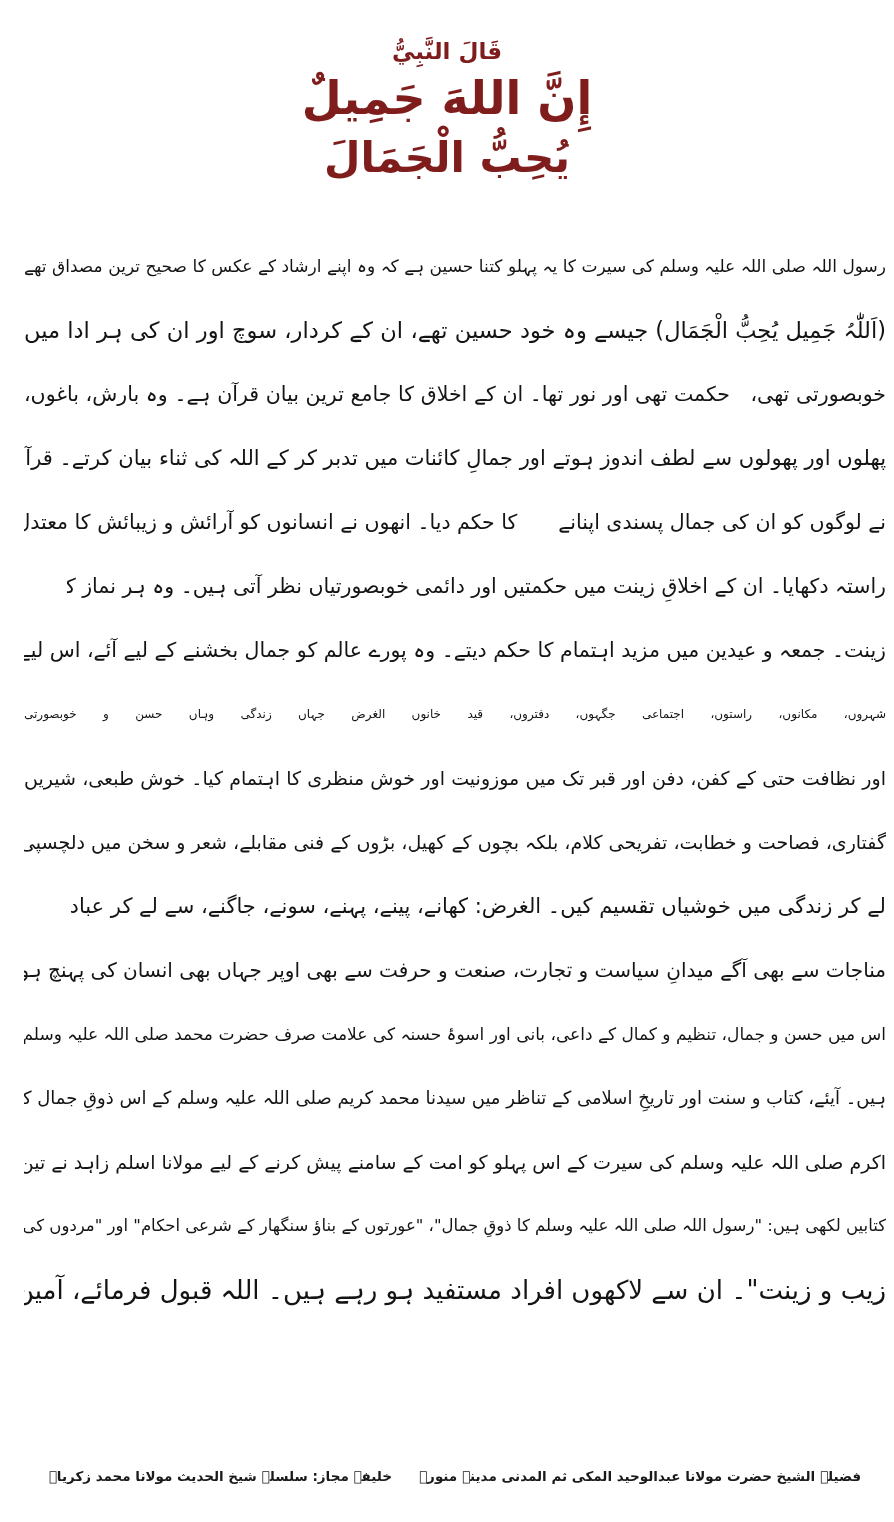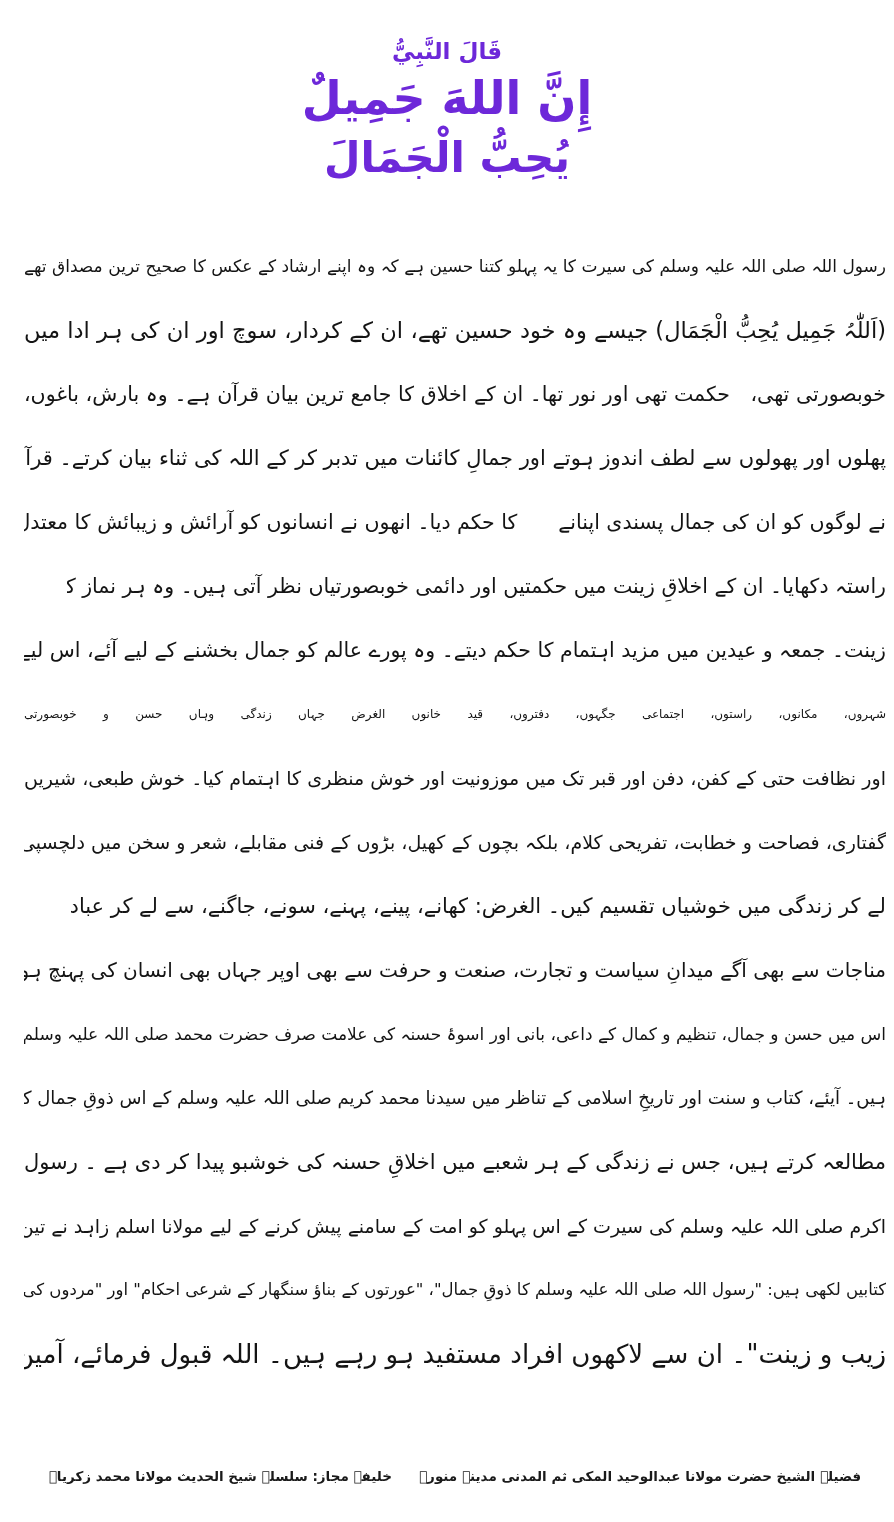--- a/index.html
+++ b/index.html
@@ -7,21 +7,21 @@
     width:894px;height:1522px;
     background:#ffffff;color:#141414;
     font-family:"DejaVu Sans",sans-serif;
     position:relative;overflow:hidden;
   }
   .page{position:absolute;inset:0;}
   
   .callig{
     position:absolute;top:8px;left:0;right:0;
     display:flex;flex-direction:column;align-items:center;justify-content:center;
-    text-align:center;direction:rtl;font-weight:bold;color:#6d28d9;
+    text-align:center;direction:rtl;font-weight:bold;color:#7f1d1d;
     height:205px;
   }
   .callig .attr{font-size:23px;line-height:32px;letter-spacing:1px;}
   .callig .main1{font-size:46px;line-height:62px;}
   .callig .main2{font-size:42px;line-height:58px;}
   
   .article{
     position:absolute;top:234px;left:24px;right:8px;
     direction:rtl;
   }
@@ -59,21 +59,20 @@
     <div class="line fit" style="font-size: 20.5px;">نے لوگوں کو ان کی جمال پسندی اپنانے  کا حکم دیا۔ انھوں نے انسانوں کو آرائش و زیبائش کا معتدل</div>
     <div class="line fit" style="font-size: 20.5px; margin-left: 43px;">راستہ دکھایا۔ ان کے اخلاقِ زینت میں حکمتیں اور دائمی خوبصورتیاں نظر آتی ہیں۔ وہ ہر نماز کے وقت</div>
     <div class="line fit" style="font-size: 20.5px;">زینت۔ جمعہ و عیدین میں مزید اہتمام کا حکم دیتے۔ وہ پورے عالم کو جمال بخشنے کے لیے آئے، اس لیے</div>
     <div class="line fit" style="font-size: 12px;">شہروں، مکانوں، راستوں، اجتماعی جگہوں، دفتروں، قید خانوں الغرض جہاں زندگی وہاں حسن و خوبصورتی</div>
     <div class="line fit" style="font-size: 19px;">اور نظافت حتی کے کفن، دفن اور قبر تک میں موزونیت اور خوش منظری کا اہتمام کیا۔ خوش طبعی، شیریں</div>
     <div class="line fit" style="font-size: 19px;">گفتاری، فصاحت و خطابت، تفریحی کلام، بلکہ بچوں کے کھیل، بڑوں کے فنی مقابلے، شعر و سخن میں دلچسپی</div>
     <div class="line fit" style="font-size: 21px; margin-left: 47px;">لے کر زندگی میں خوشیاں تقسیم کیں۔ الغرض: کھانے، پینے، پہنے، سونے، جاگنے، سے لے کر عبادات و</div>
     <div class="line fit" style="font-size: 20px;">مناجات سے بھی آگے میدانِ سیاست و تجارت، صنعت و حرفت سے بھی اوپر جہاں بھی انسان کی پہنچ ہو</div>
     <div class="line fit" style="font-size: 17px;">اس میں حسن و جمال، تنظیم و کمال کے داعی، بانی اور اسوۂ حسنہ کی علامت صرف حضرت محمد صلی اللہ علیہ وسلم</div>
     <div class="line fit" style="font-size: 18px;">ہیں۔ آیئے، کتاب و سنت اور تاریخِ اسلامی کے تناظر میں سیدنا محمد کریم صلی اللہ علیہ وسلم کے اس ذوقِ جمال کا</div>
-    <div class="line fit" style="font-size: 21px;">مطالعہ کرتے ہیں، جس نے زندگی کے ہر شعبے میں اخلاقِ حسنہ کی خوشبو پیدا کر دی ہے ۔ رسول</div>
     <div class="line fit" style="font-size: 19px;">اکرم صلی اللہ علیہ وسلم کی سیرت کے اس پہلو کو امت کے سامنے پیش کرنے کے لیے مولانا اسلم زاہد نے تین</div>
     <div class="line fit" style="font-size: 16.5px;">کتابیں لکھی ہیں: "رسول اللہ صلی اللہ علیہ وسلم کا ذوقِ جمال"، "عورتوں کے بناؤ سنگھار کے شرعی احکام" اور "مردوں کی</div>
     <div class="line fit lastline">زیب و زینت"۔ ان سے لاکھوں افراد مستفید ہو رہے ہیں۔ اللہ قبول فرمائے، آمین</div>
   </div>
 
   <div class="footer fit" style="font-size: 13.5px;">فضیلۃ الشیخ حضرت مولانا عبدالوحید المکی ثم المدنی مدینہ منورہ  خلیفہ مجاز: سلسلہ شیخ الحدیث مولانا محمد زکریاؒ</div>
 
 </div>
 
 </body></html>

